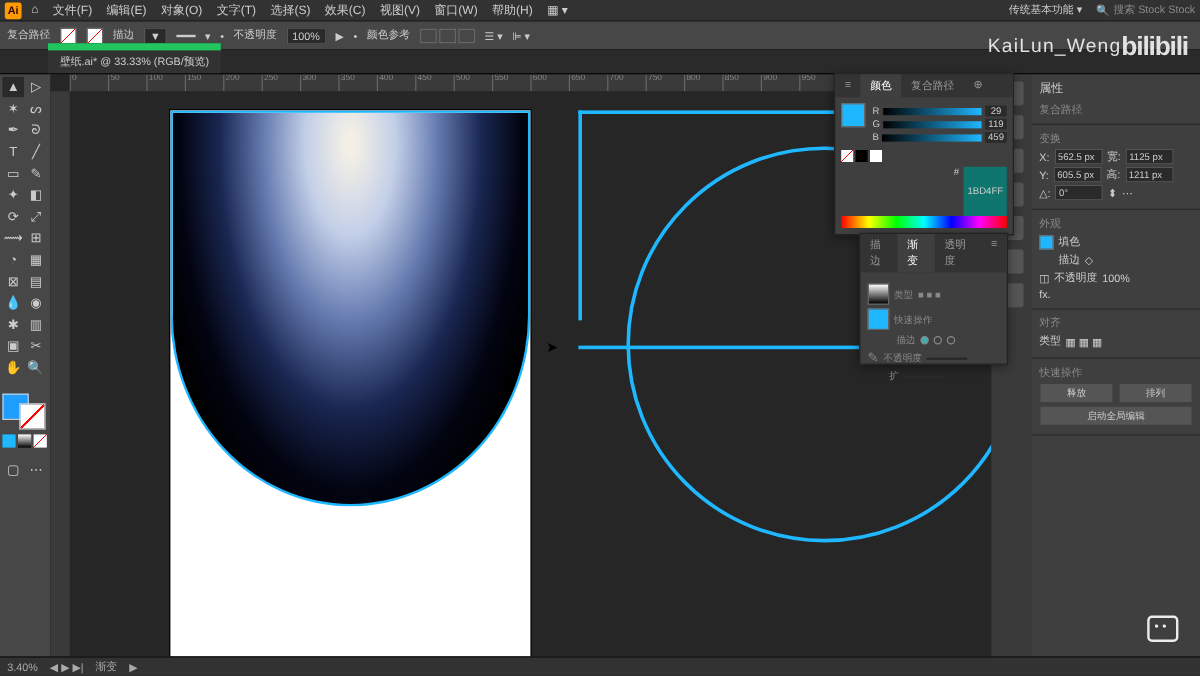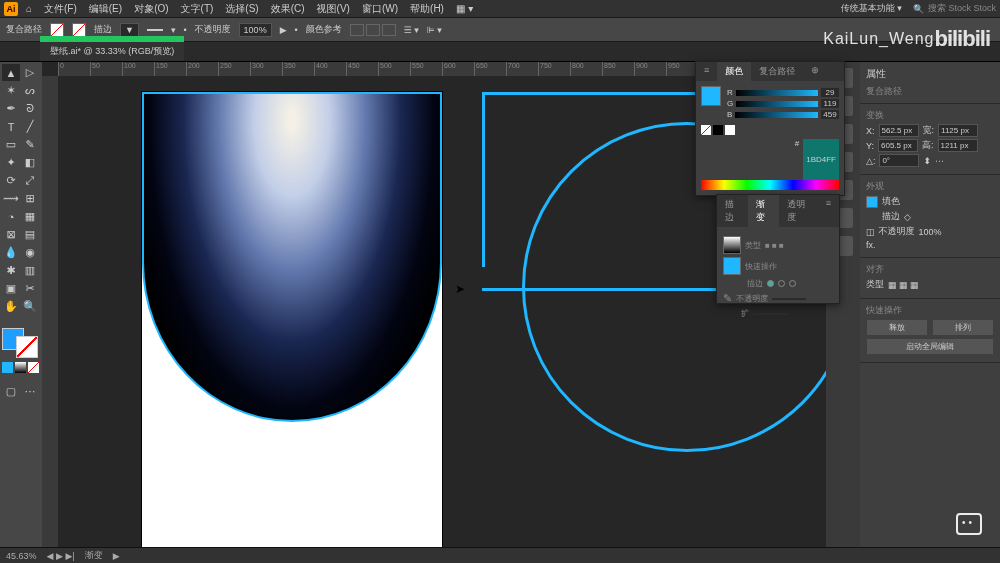--- a/index.html
+++ b/index.html
@@ -370,21 +370,21 @@
         <span class="val"></span>
       </div>
     <div class="row" style="margin-left:18px">
         <span>扩</span>
         <span class="val"></span>
       </div>
   </div>
 </div>
 
 <div class="status">
-  <span class="sel">45.63%</span>
+  <span class="sel">3.40%</span>
   <span>◀ ▶ ▶|</span>
   <span>渐变</span>
   <span>▶</span>
 </div>
 
 <div class="watermark">
   <span>KaiLun_Weng</span>
   <span class="bili">bilibili</span>
 </div>
 <div class="bili-icon"></div>

